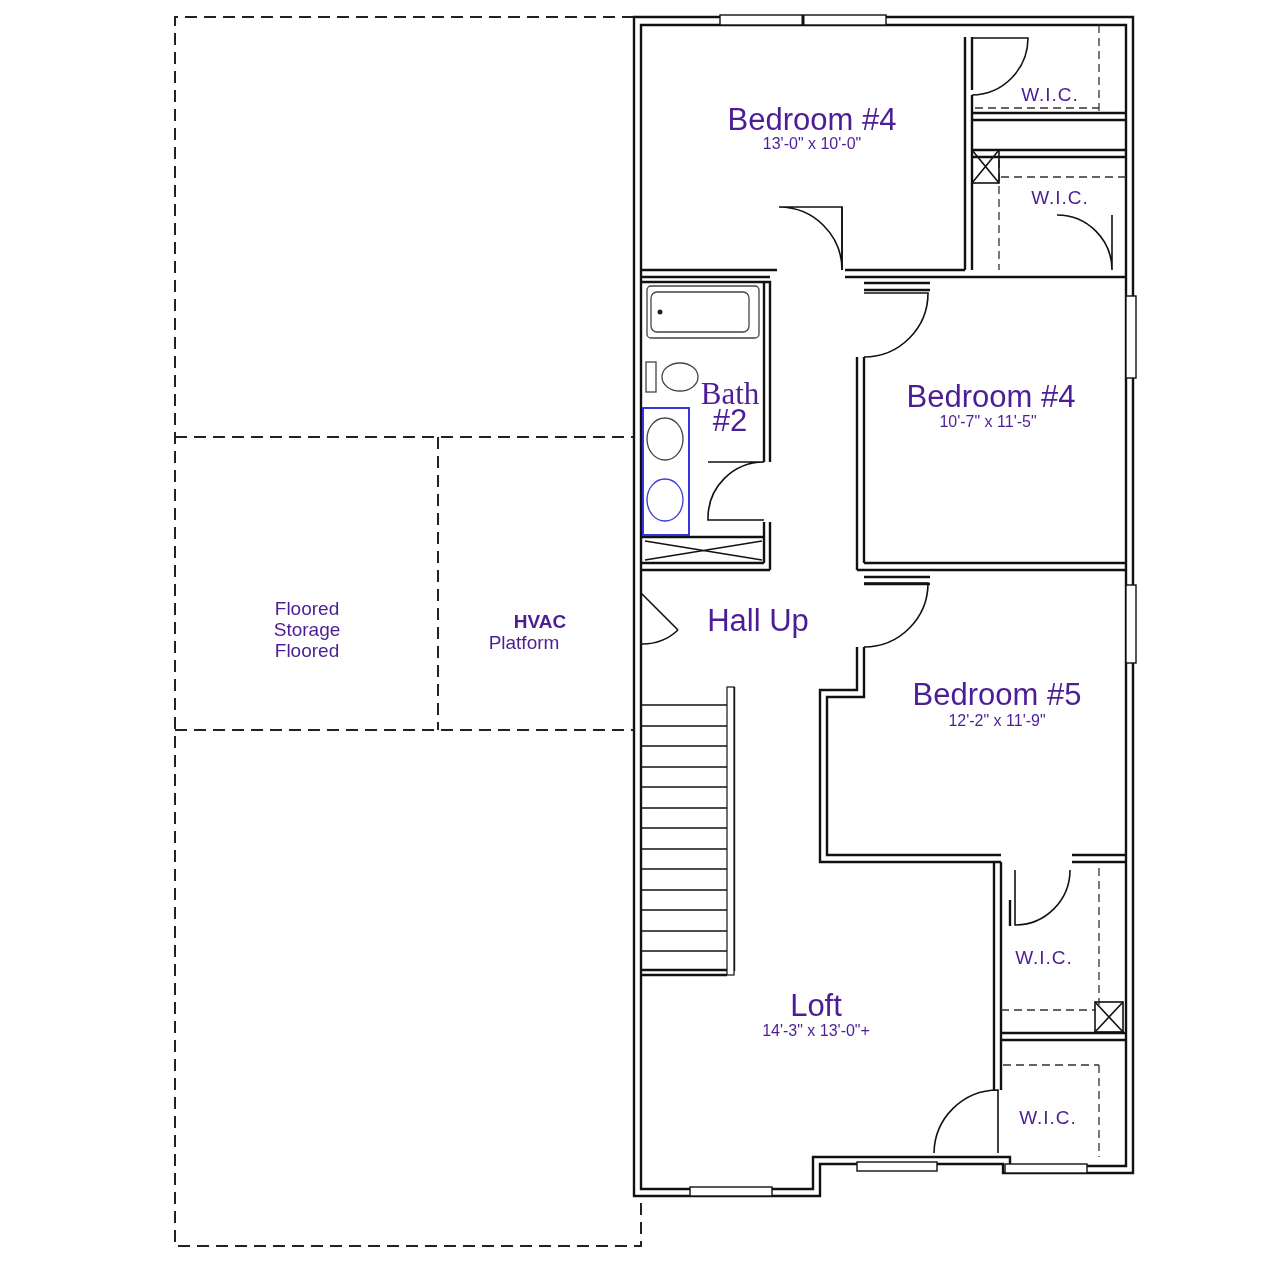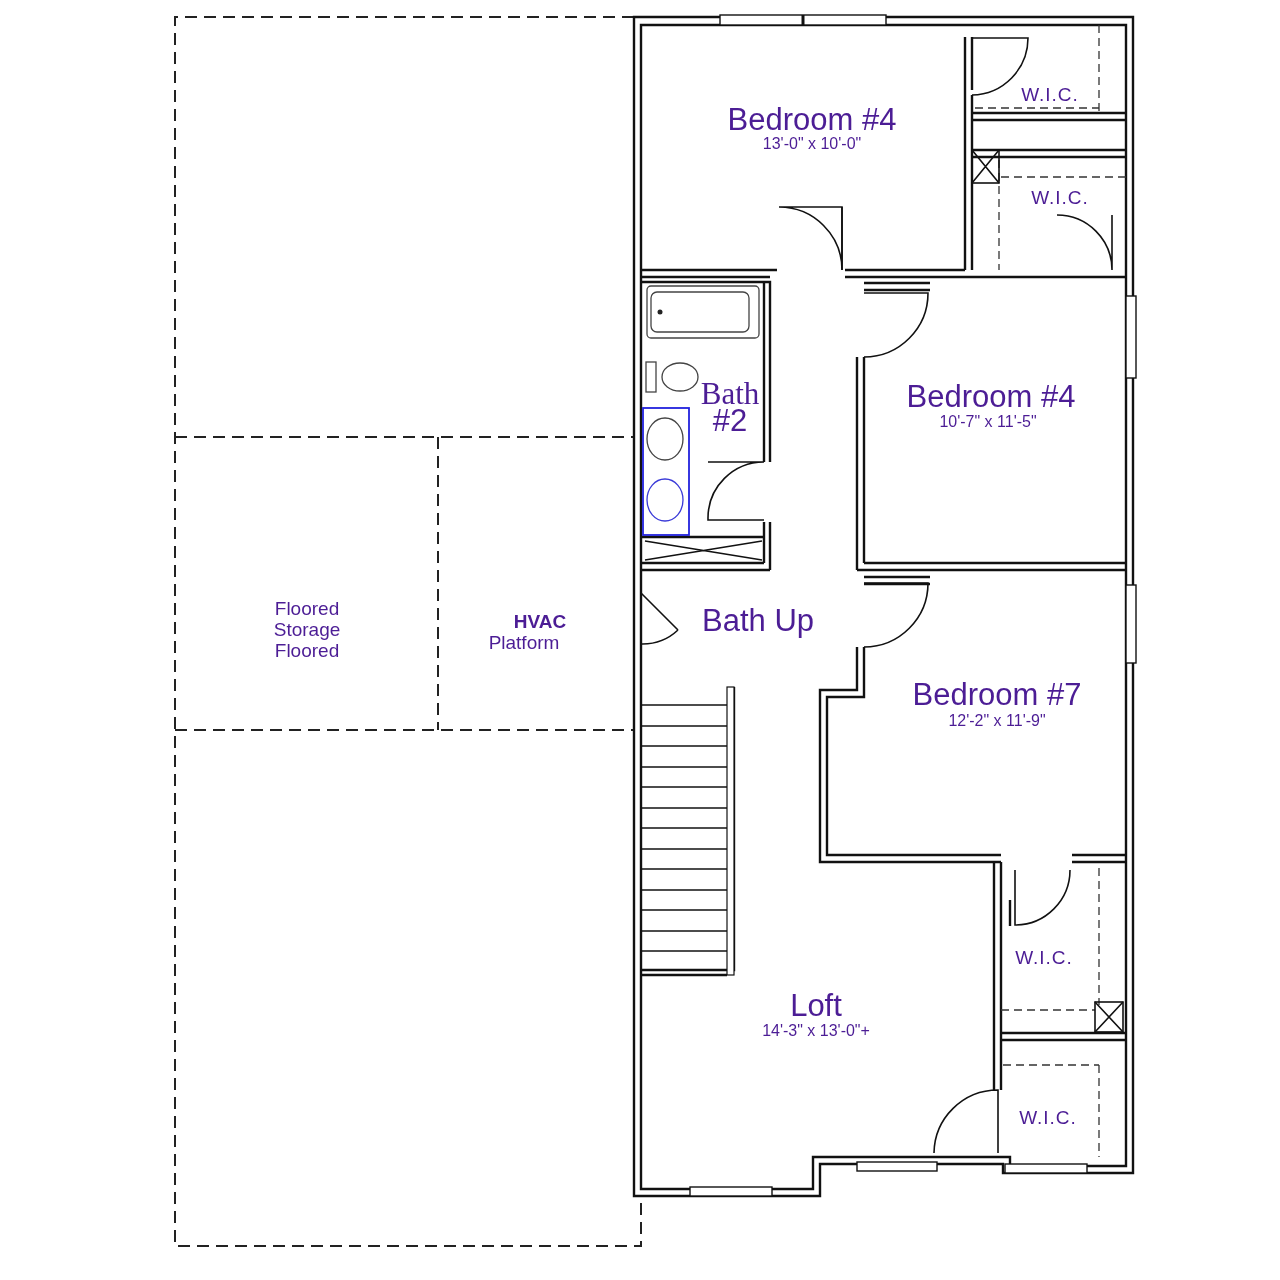--- a/index.html
+++ b/index.html
@@ -131,30 +131,30 @@
     <ellipse class="fixture-blue" cx="665" cy="500" rx="18" ry="21"></ellipse>
   </g>
 </svg>
 
 <div class="label room-name" style="left:812px; top:107px;">Bedroom #4</div>
 <div class="label room-dim" style="left:812px; top:135px;">13'-0" x 10'-0"</div>
 
 <div class="label room-name" style="left:991px; top:384px;">Bedroom #4</div>
 <div class="label room-dim" style="left:988px; top:413px;">10'-7" x 11'-5"</div>
 
-<div class="label room-name" style="left:997px; top:682px;">Bedroom #7</div>
+<div class="label room-name" style="left:997px; top:682px;">Bedroom #5</div>
 <div class="label room-dim" style="left:997px; top:712px;">12'-2" x 11'-9"</div>
 
 <div class="label room-name" style="left:816px; top:993px;text-align:center;">Loft</div>
 <div class="label room-dim" style="left:816px; top:1022px;">14'-3" x 13'-0"+</div>
 
 <div class="label room-name" style="left:730px; top:381px;font-family:Liberation Serif, serif;">Bath</div>
 <div class="label room-name" style="left:730px; top:408px;">#2</div>
 
-<div class="label room-name" style="left:758px; top:608px;">Bath Up</div>
+<div class="label room-name" style="left:758px; top:608px;">Hall Up</div>
 
 <div class="label small-name" style="left:1050px; top:84px;">W.I.C.</div>
 <div class="label small-name" style="left:1060px; top:187px;">W.I.C.</div>
 <div class="label small-name" style="left:1044px; top:947px;">W.I.C.</div>
 <div class="label small-name" style="left:1048px; top:1107px;">W.I.C.</div>
 
 <div class="label area-name" style="left:307px; top:598px;">Floored</div>
 <div class="label area-name" style="left:307px; top:619px;">Storage</div>
 <div class="label area-name" style="left:307px; top:640px;">Floored</div>
 

